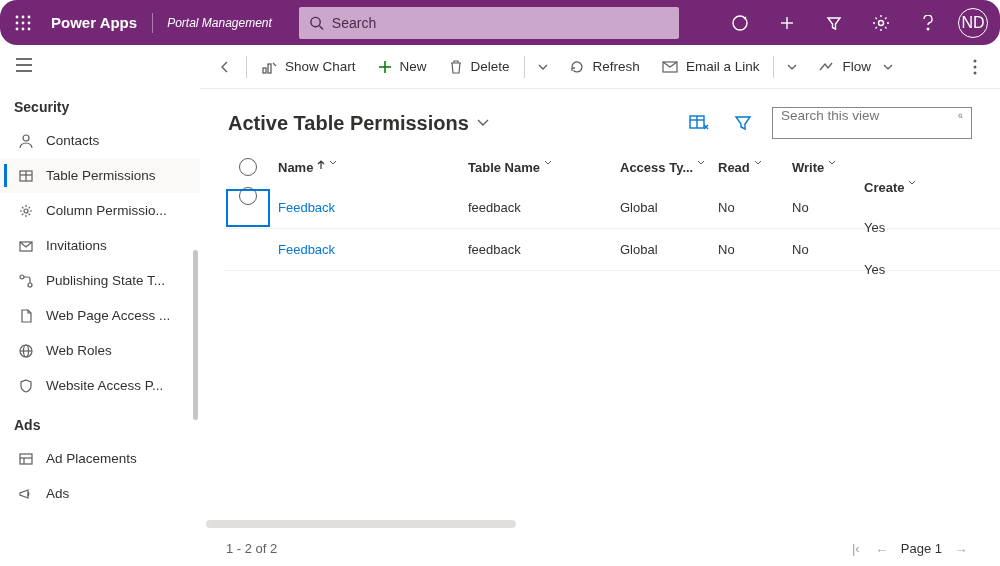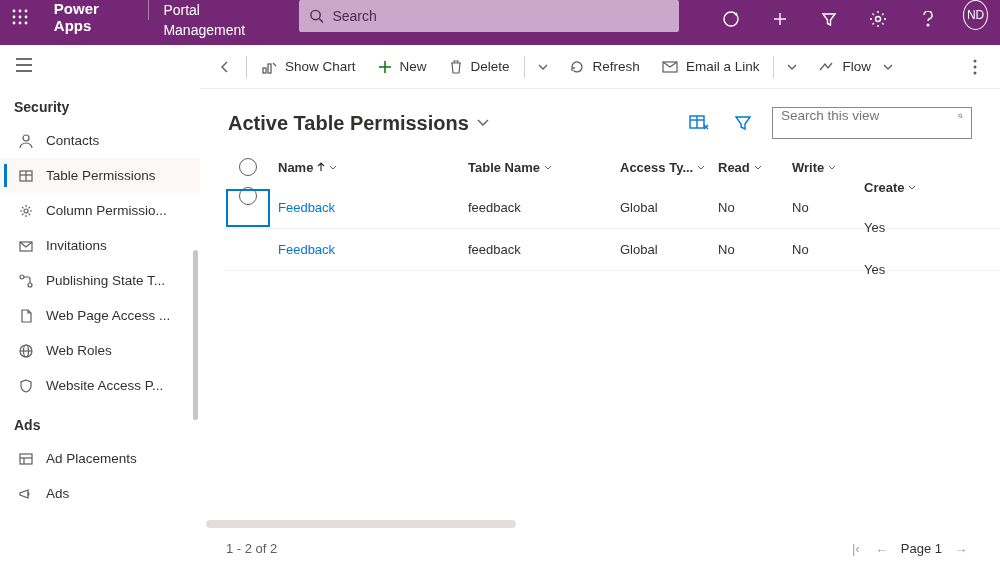--- a/index.html
+++ b/index.html
@@ -10,40 +10,41 @@
   width: 1000px;
   height: 566px;
   overflow: hidden;
   background: #fff;
 }
 
 .topbar {
   background: #742774;
   height: 45px;
   display: flex;
-  align-items: flex-start;
+  align-items: center;
   color: #fff;
   padding: 0 6px;
-  gap: 18px;
+  gap: 9px;
+  border-radius: 17px;
 }
 .waffle {
   width: 34px; height: 34px;
   display: flex; align-items: center; justify-content: center;
   cursor: pointer;
 }
 .brand {
   font-weight: 600;
   font-size: 15px;
   padding: 0 6px 0 2px;
 }
 .appname {
-  font-size: 14px;
+  font-size: 12px;
   padding: 0 14px;
   border-left: 1px solid rgba(255,255,255,.4);
-  height: 20px; line-height: 20px;
+  height: 20px; line-height: 20px; font-style: italic;
 }
 .searchbox {
   flex: 0 0 380px;
   background: #cba7cb;
   height: 32px;
   border-radius: 2px;
   display: flex;
   align-items: center;
   padding: 0 10px;
   gap: 8px;
@@ -62,21 +63,21 @@
 .topicon {
   width: 38px; height: 38px;
   display: flex; align-items: center; justify-content: center;
   cursor: pointer;
 }
 .avatar {
   width: 30px; height: 30px;
   border: 1.5px solid #fff;
   border-radius: 50%;
   display: flex; align-items: center; justify-content: center;
-  font-size: 12px; font-weight: 500;
+  font-size: 16px; font-weight: 500;
   margin: 0 6px 0 2px;
 }
 
 .shell {
   display: flex;
   height: calc(566px - 45px);
 }
 .leftnav {
   width: 200px;
   border-right: none;
@@ -212,21 +213,21 @@
   height: 40px;
   border-bottom: none;
 }
 .col-check { width: 48px; display:flex; justify-content:center; }
 .col-name  { width: 196px; padding-left: 6px; }
 .col-table { width: 152px; }
 .col-access{ width: 98px; }
 .col-read  { width: 74px; }
 .col-write { width: 72px; }
 .col-create{ width: 80px; margin-top: 40px; }
-.colhdr { display:flex; align-items:center; gap:4px; cursor:pointer; white-space:nowrap; }
+.colhdr { display:flex; gap:4px; cursor:pointer; white-space:nowrap; }
 .cell-link { color: #0078d4; cursor:pointer; }
 .rowcircle {
   width: 18px; height: 18px; border:1.3px solid #605e5c; border-radius:50%;
 }
 .gridrow.selected .col-check {
   outline: 2px solid #0078d4;
   outline-offset: -4px;
   height: 42px;
 }
 

